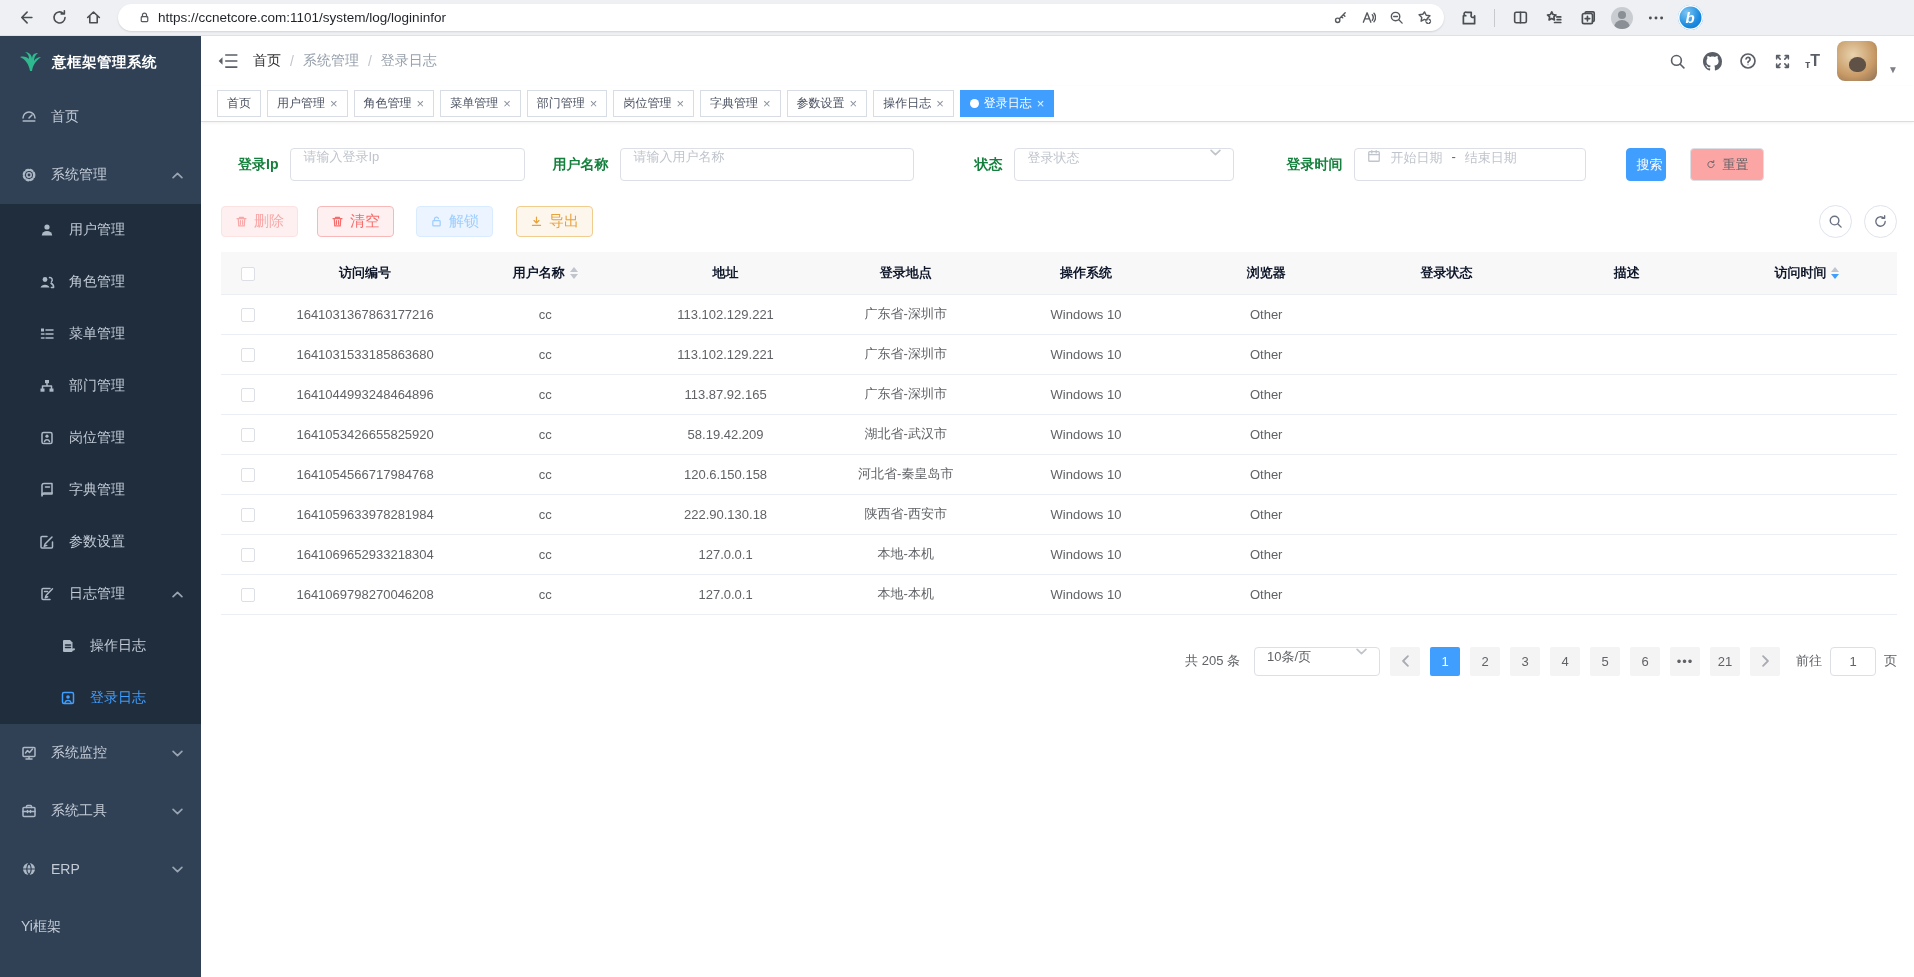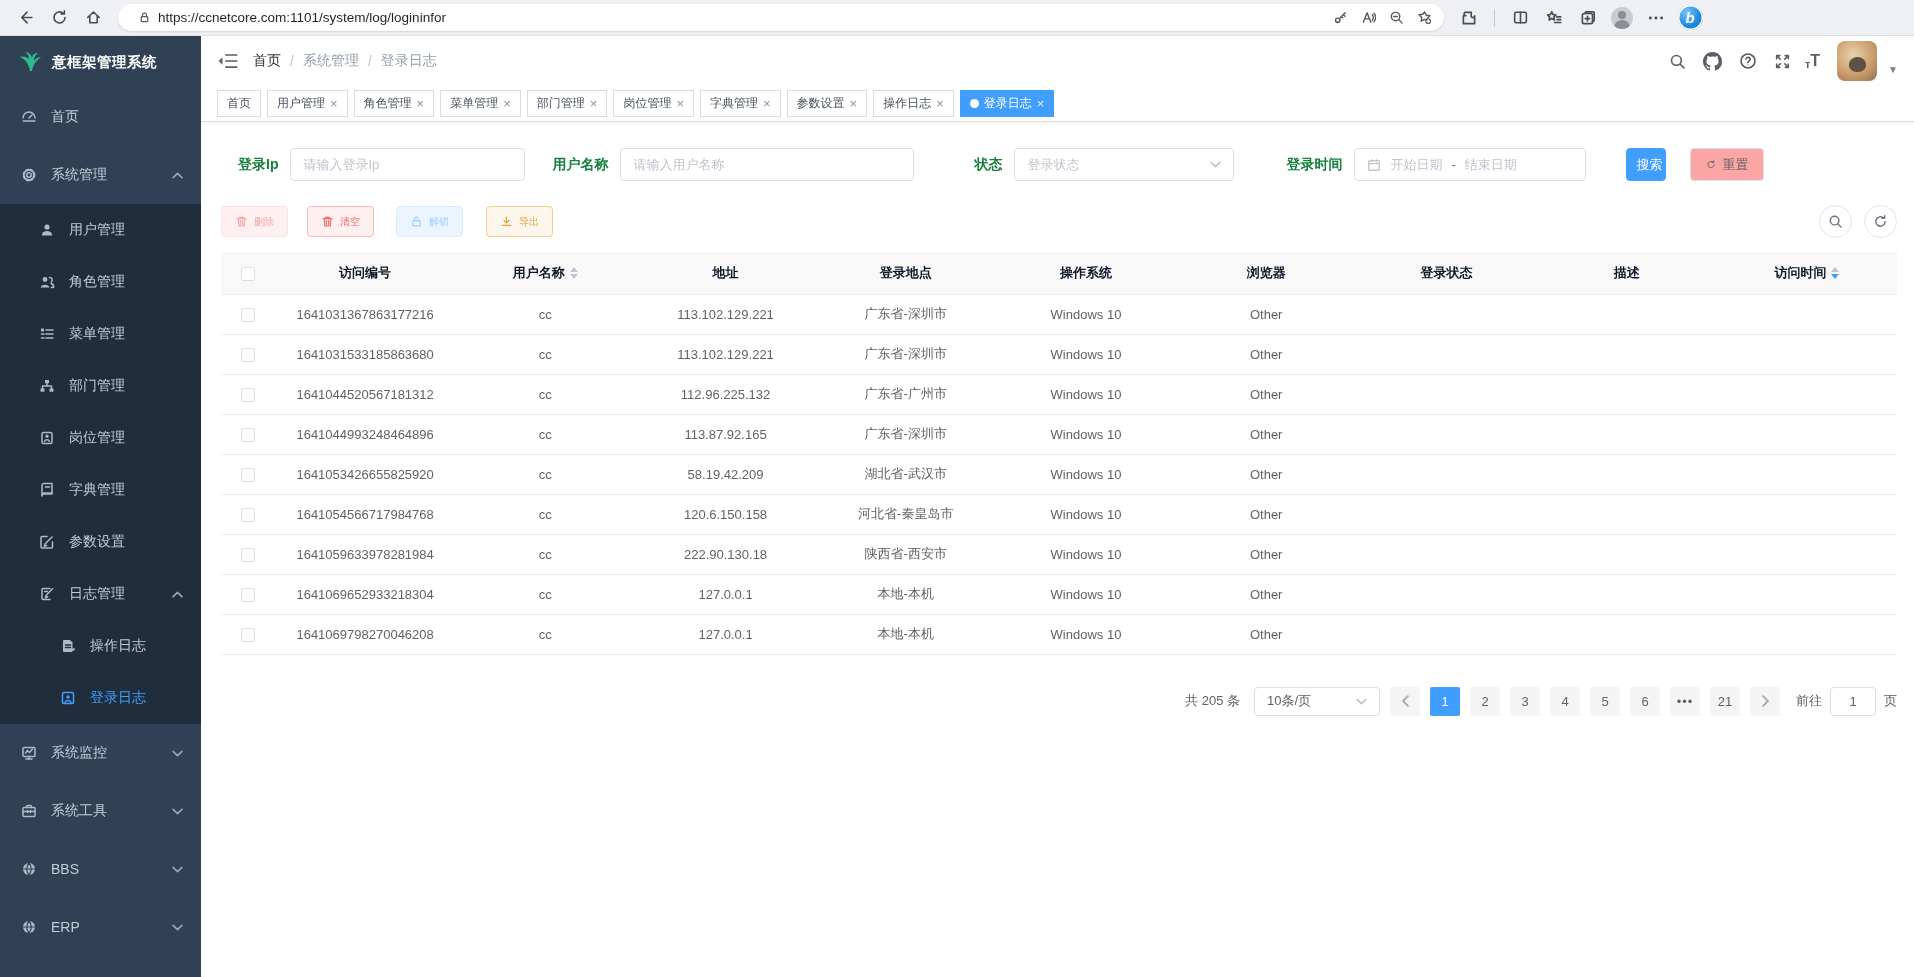--- a/index.html
+++ b/index.html
@@ -57,30 +57,30 @@
   .tag{height:27px;display:flex;align-items:center;padding:0 9px;border:1px solid #d8dce5;background:#fff;color:#495060;font-size:12px;cursor:pointer;gap:5px}
   .tag .x{color:#8a909c;font-size:13px;line-height:1}
   .tag.active{background:#409eff;border-color:#409eff;color:#fff}
   .tag.active .x{color:#ecf5ff}
   .tag .dot{width:9px;height:9px;border-radius:50%;background:#fff;flex:none}
 
   
   .content{flex:1;padding:26px 17px 0 20px;overflow:hidden}
   .filter-row{display:flex;align-items:center;margin-left:17px}
   .f-label{font-size:14px;font-weight:bold;color:#15803d;margin-right:12px;white-space:nowrap}
-  .inp{height:33px;border:1px solid #dcdfe6;border-radius:4px;background:#fff;font-size:13px;color:#606266;padding:0 12px;display:flex;align-items:center}
+  .inp{height:33px;border:1px solid #dcdfe6;border-radius:4px;background:#fff;font-size:13px;color:#606266;padding:0 12px;display:flex;align-items:flex-start}
   .inp input{border:none;outline:none;width:100%;font-size:13px;color:#606266;font-family:inherit}
   .inp input::placeholder{color:#bfc4cc}
   .ph{color:#bfc4cc}
   .sel-caret{margin-left:auto;color:#c0c4cc}
   .btn{height:33px;border-radius:4px;display:inline-flex;align-items:center;justify-content:center;gap:6px;font-size:13px;cursor:pointer;border:1px solid transparent;padding:0 15px;white-space:nowrap}
   .btn-primary{background:#409eff;color:#fff;border-color:#409eff}
   .btn-default{background:#fca5a5;color:#606266;border-color:#dcdfe6}
   .toolbar-row{display:flex;align-items:center;margin-top:24px}
-  .btn-sm{height:31px;padding:0 13px;font-size:10px}
+  .btn-sm{height:31px;padding:0 13px;font-size:15px}
   .btn-danger-plain{background:#fef0f0;color:#f56c6c;border-color:#f9b8b8}
   .btn-danger-dis{background:#fef0f0;color:#f8a8a8;border-color:#fde2e2}
   .btn-primary-dis{background:#ecf5ff;color:#9ecdff;border-color:#d9ecff}
   .btn-warning-plain{background:#fdf6ec;color:#e6a23c;border-color:#f0cc8d}
   .circle-btns{margin-left:auto;display:flex;gap:12px}
   .cbtn{width:33px;height:33px;border-radius:50%;border:1px solid #dfe3ec;background:#fff;display:flex;align-items:center;justify-content:center;color:#6b7280;cursor:pointer}
 
   
   table{width:100%;border-collapse:collapse;table-layout:fixed;margin-top:14px}
   th{height:42px;background:#f8f8f9;color:#0f172a;font-size:13px;font-weight:bold;border-bottom:1px solid #ebeef5;text-align:center}
@@ -330,32 +330,20 @@
             <svg class="svgi" width="11" height="7" viewBox="0 0 10 6">
               <path d="M1 1 L5 5 L9 1"></path>
             </svg>
           </span>
       </div>
       <div class="mi lvl1">
         <svg class="ico svgi" viewBox="0 0 16 16">
             <circle cx="8" cy="8" r="6" fill="#aeb9c6" stroke="none"></circle>
             <path d="M2 8 h12 M8 2 a9 9 0 0 1 0 12 M8 2 a9 9 0 0 0 0 12" stroke="#304156" stroke-width="1.2"></path>
           </svg>
-        <span>BBS</span>
-        <span class="chev">
-            <svg class="svgi" width="11" height="7" viewBox="0 0 10 6">
-              <path d="M1 1 L5 5 L9 1"></path>
-            </svg>
-          </span>
-      </div>
-      <div class="mi lvl1">
-        <svg class="ico svgi" viewBox="0 0 16 16">
-            <circle cx="8" cy="8" r="6" fill="#aeb9c6" stroke="none"></circle>
-            <path d="M2 8 h12 M8 2 a9 9 0 0 1 0 12 M8 2 a9 9 0 0 0 0 12" stroke="#304156" stroke-width="1.2"></path>
-          </svg>
         <span>ERP</span>
         <span class="chev">
             <svg class="svgi" width="11" height="7" viewBox="0 0 10 6">
               <path d="M1 1 L5 5 L9 1"></path>
             </svg>
           </span>
       </div>
       <div class="mi lvl1">
 
         <span>Yi框架</span>
@@ -602,32 +590,20 @@
               <td>113.102.129.221</td>
               <td>广东省-深圳市</td>
               <td>Windows 10</td>
               <td>Other</td>
               <td></td>
               <td></td>
               <td></td>
             </tr>
           <tr>
               <td><span class="checkbox"></span></td>
-              <td>1641044520567181312</td>
-              <td>cc</td>
-              <td>112.96.225.132</td>
-              <td>广东省-广州市</td>
-              <td>Windows 10</td>
-              <td>Other</td>
-              <td></td>
-              <td></td>
-              <td></td>
-            </tr>
-          <tr>
-              <td><span class="checkbox"></span></td>
               <td>1641044993248464896</td>
               <td>cc</td>
               <td>113.87.92.165</td>
               <td>广东省-深圳市</td>
               <td>Windows 10</td>
               <td>Other</td>
               <td></td>
               <td></td>
               <td></td>
             </tr>

